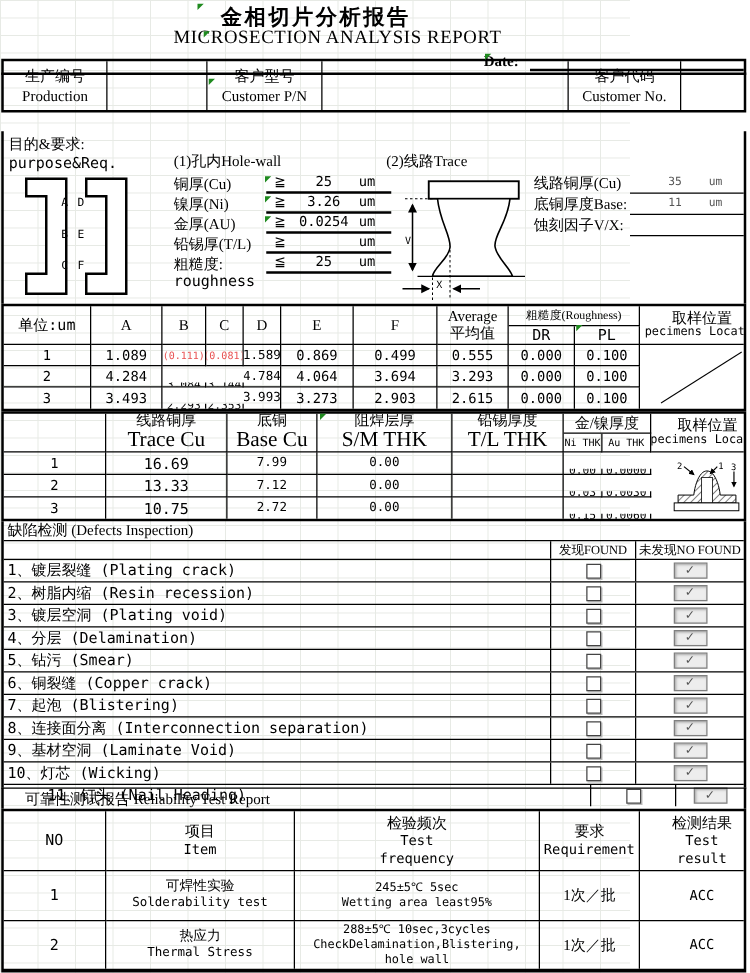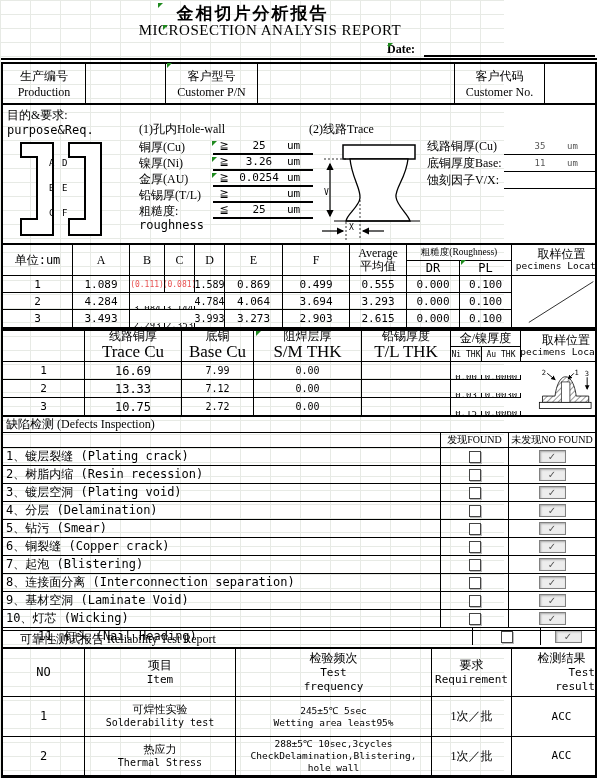--- a/index.html
+++ b/index.html
@@ -12,21 +12,21 @@
     background-size:30px 14px; }
 
   
   .title { position:absolute; top:2px; left:0; width:505px; text-align:center; font-size:17px; font-weight:bold; letter-spacing:2px; }
   .subtitle { position:absolute; top:22px; left:0; width:540px; text-align:center; font-size:15px; letter-spacing:0.5px; }
   .date-label { position:absolute; top:42px; left:387px; font-size:12px; font-weight:bold; }
   .date-line { position:absolute; top:55px; left:424px; width:171px; height:2px; background:#000; }
   .thick-line { position:absolute; top:58px; left:1px; width:596px; height:2px; background:#000; }
 
   
-  .info { position:absolute; top:62px; left:1px; width:596px; height:43px; border:2px solid #000;
+  .info { position:absolute; top:47px; left:1px; width:596px; height:43px; border:2px solid #000;
     display:grid; grid-template-columns:83px 80px 92px 197px 90px auto; }
   .info > div { border-right:1px solid #000; display:flex; flex-direction:column; align-items:center; justify-content:center; overflow:hidden; }
   .info > div:last-child { border-right:none; }
   .info .cn { font-size:12px; }
   .info .en { font-size:12px; font-family:"Liberation Serif", serif; }
 
   
   .purpose { position:absolute; top:105px; left:1px; width:596px; height:138px; border-left:2px solid #000; border-right:2px solid #000; }
   .p-cn { position:absolute; top:2px; left:4px; font-size:12px; }
   .p-en { position:absolute; top:18px; left:4px; font-size:12px; font-family:"DejaVu Sans Mono", monospace; }
@@ -43,21 +43,21 @@
   .tr-row::after { content:""; position:absolute; left:77px; right:2px; bottom:0; border-bottom:1.5px solid #000; }
   .tr-label { position:absolute; left:0; top:0; white-space:nowrap; }
   .tr-val { position:absolute; left:92px; width:42px; text-align:center; font-size:9px; color:#555; font-family:"DejaVu Sans Mono", monospace; top:3px; }
   .tr-unit { position:absolute; left:140px; font-size:9px; color:#555; font-family:"DejaVu Sans Mono", monospace; top:3px; }
   .letter { position:absolute; font-size:9px; font-family:"DejaVu Sans Mono", monospace; }
 
   
   .c { border-right:1px solid #000; border-bottom:1px solid #000; display:flex; align-items:center; justify-content:center; overflow:hidden; text-align:center; }
   .nr { border-right:none !important;padding-left:16px; }
   .nb { border-bottom:none !important; }
-  .col2 { flex-direction:column; line-height:1.1;text-align:right; }
+  .col2 { flex-direction:column; line-height:1.1; }
 
   
   .t1 { position:absolute; top:243px; left:1px; width:596px; height:86px; border:2px solid #000;
     display:grid; grid-template-columns:70px 57px 35px 30px 30px 58px 67px 57px 53px 52px auto;
     grid-template-rows:16px 15px 17px 17px auto; font-size:11px; font-family:"DejaVu Sans Mono", monospace; }
   .t1 .hdr { font-size:12px; font-family:"Liberation Serif", serif; }
   .t1 .small { font-size:9.5px; }
   .neg { color:#e85050; font-size:8px !important; }
   .fs9 { font-size:9px;margin-top:13px; }
   .fs10 { font-size:10px; }

